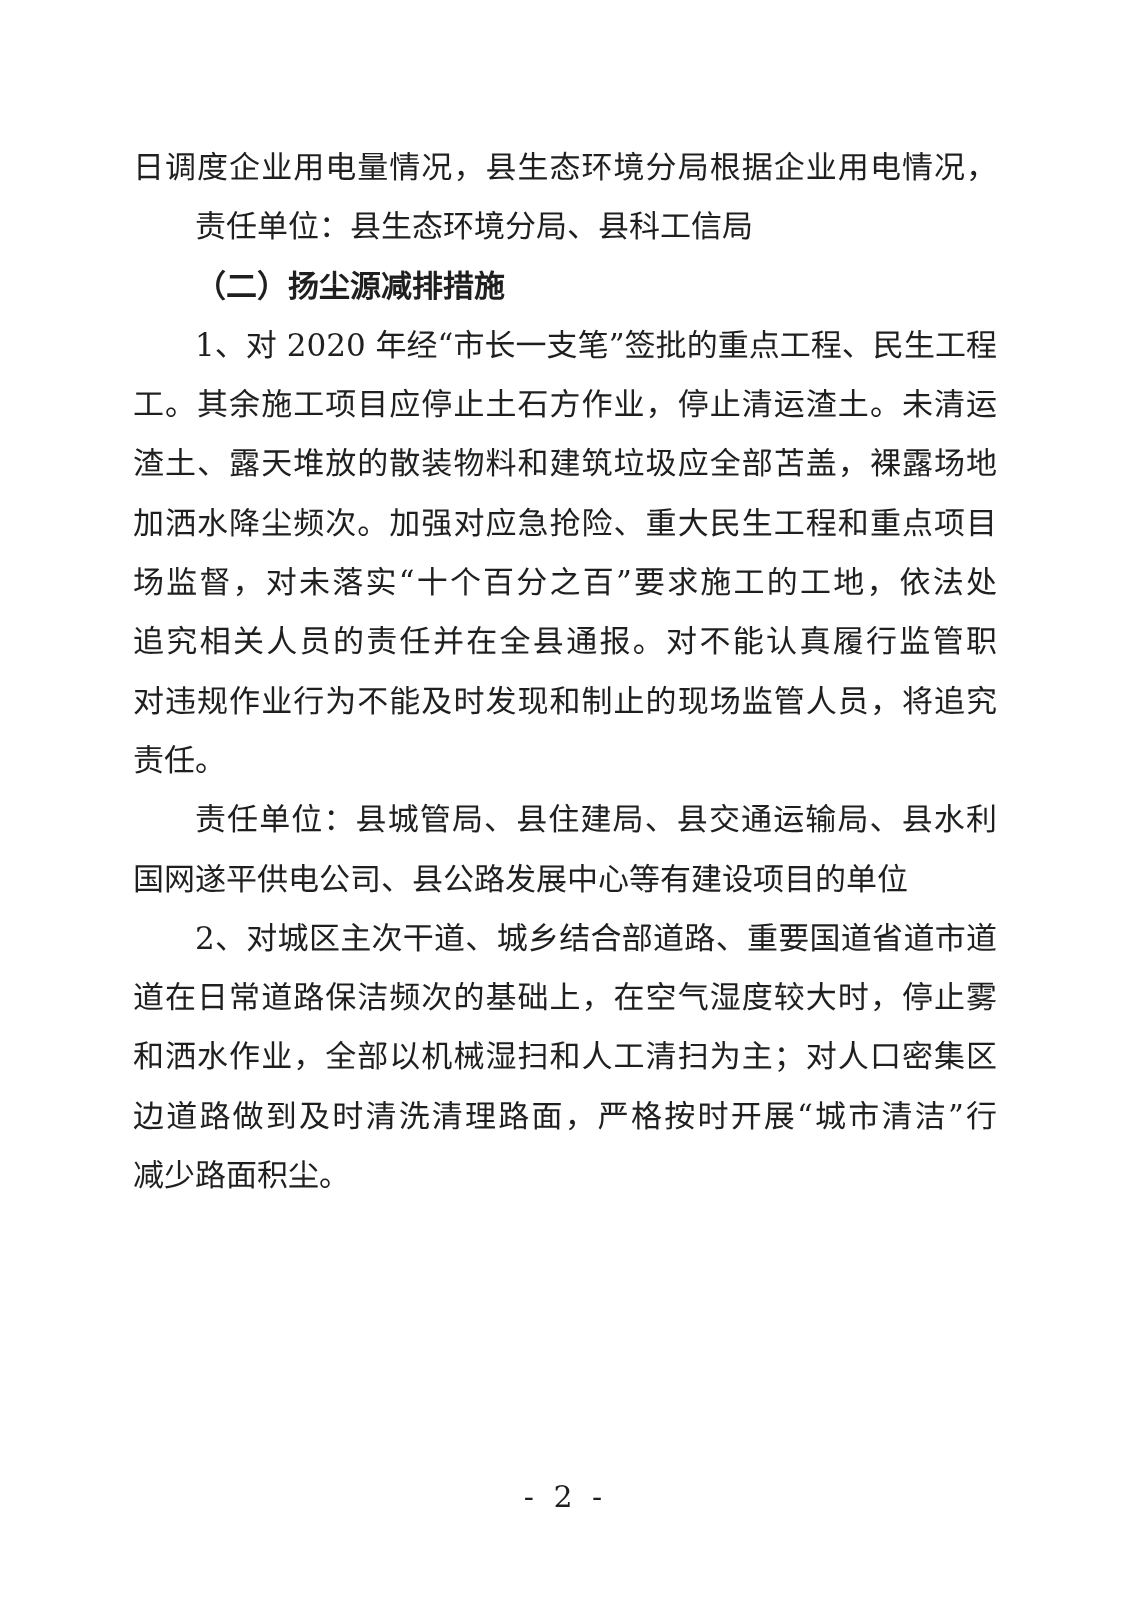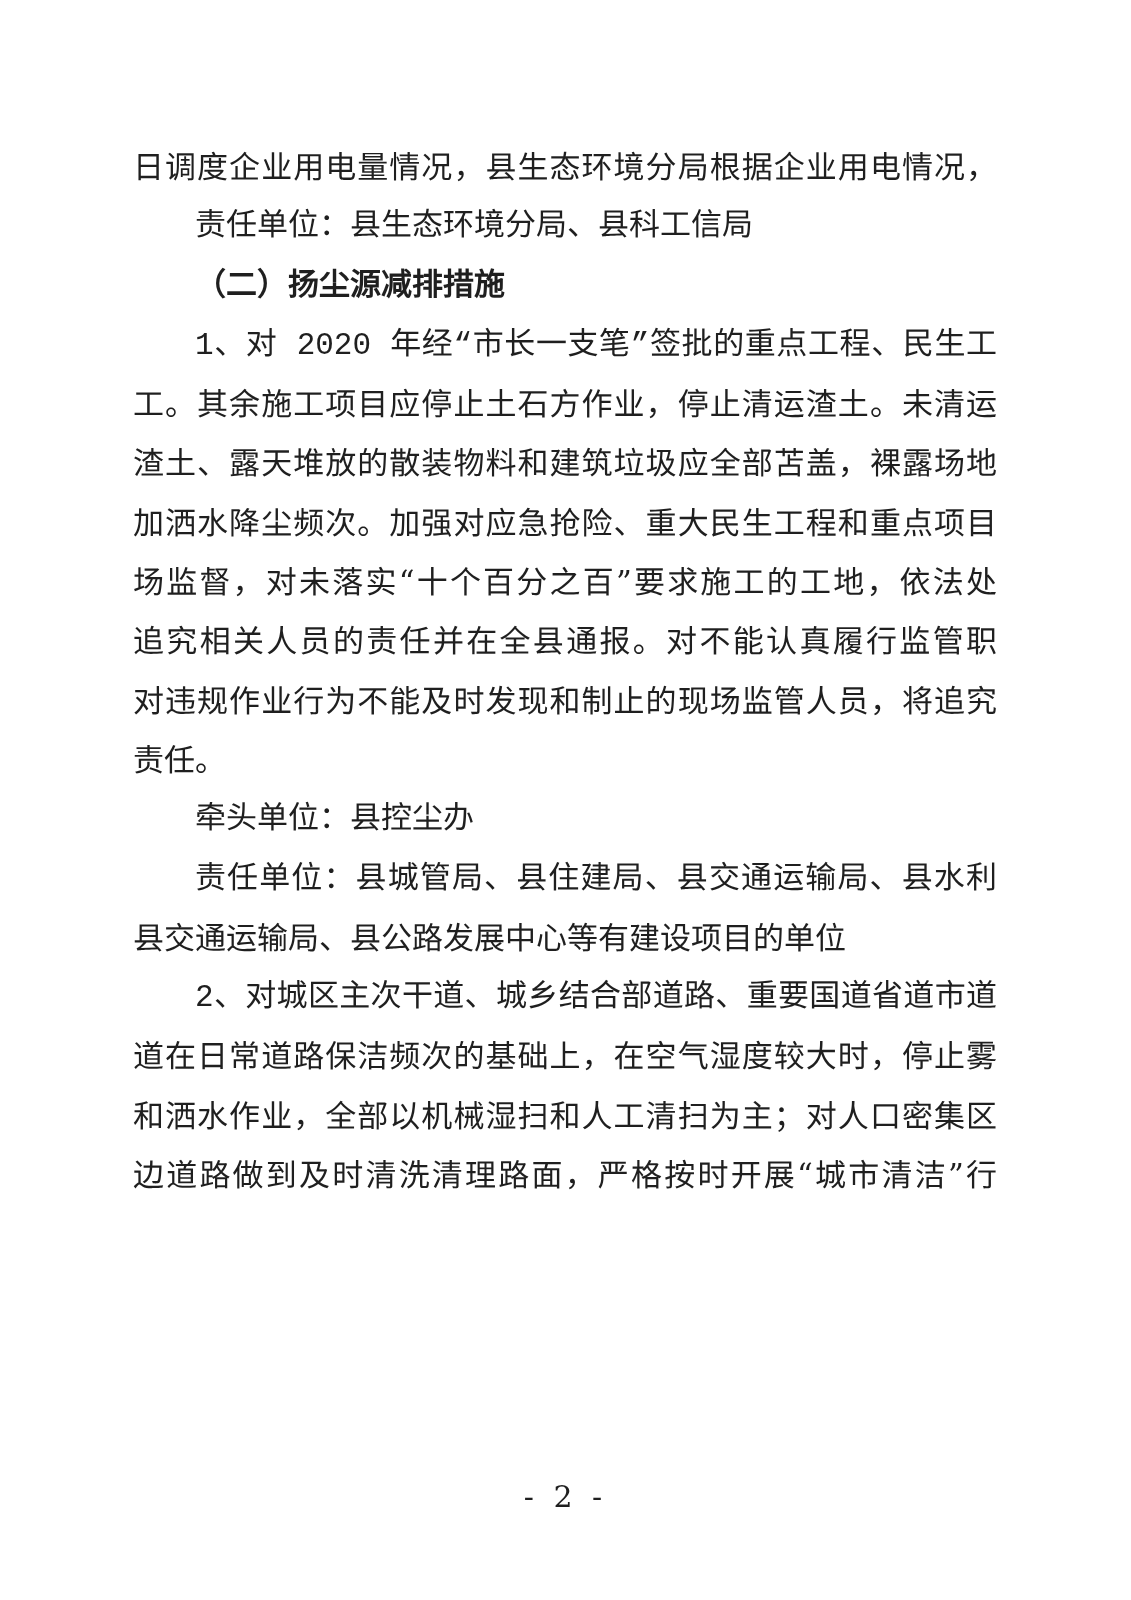--- a/index.html
+++ b/index.html
@@ -35,21 +35,20 @@
     text-align-last: justify;
     white-space: normal;
     overflow: hidden;
     height: 59.3px;
   }
   .line.last {
     text-align-last: left;
   }
   .para.indent > .line:first-child {
     text-indent: 2em;
-    font-family: Liberation Mono, monospace;
   }
   .para.heading {
     font-weight: bold;
   }
   .page-number {
     position: absolute;
     top: 1477px;
     left: 0;
     width: 100%;
     text-align: center;
@@ -76,27 +75,25 @@
         <div class="line">1、对 2020 年经“市长一支笔”签批的重点工程、民生工程</div>
         <div class="line">工。其余施工项目应停止土石方作业，停止清运渣土。未清运的</div>
         <div class="line">渣土、露天堆放的散装物料和建筑垃圾应全部苫盖，裸露场地增</div>
         <div class="line">加洒水降尘频次。加强对应急抢险、重大民生工程和重点项目现</div>
         <div class="line">场监督，对未落实“十个百分之百”要求施工的工地，依法处罚，</div>
         <div class="line">追究相关人员的责任并在全县通报。对不能认真履行监管职责，</div>
         <div class="line">对违规作业行为不能及时发现和制止的现场监管人员，将追究其</div>
         <div class="line last">责任。</div>
       </div>
       <div class="para label indent">
-        <div class="line last">牵头单位：县控尘办</div>
-      </div>
-      <div class="para label indent">
         <div class="line">责任单位：县城管局、县住建局、县交通运输局、县水利局、</div>
-        <div class="line last">县交通运输局、县公路发展中心等有建设项目的单位</div>
+        <div class="line last">国网遂平供电公司、县公路发展中心等有建设项目的单位</div>
       </div>
       <div class="para body indent">
         <div class="line">2、对城区主次干道、城乡结合部道路、重要国道省道市道县</div>
         <div class="line">道在日常道路保洁频次的基础上，在空气湿度较大时，停止雾炮</div>
         <div class="line">和洒水作业，全部以机械湿扫和人工清扫为主；对人口密集区周</div>
         <div class="line">边道路做到及时清洗清理路面，严格按时开展“城市清洁”行动，</div>
+        <div class="line last">减少路面积尘。</div>
       </div>
     </div>
   <div class="page-number">- 2 -</div>
 </div>
 
 </body></html>

